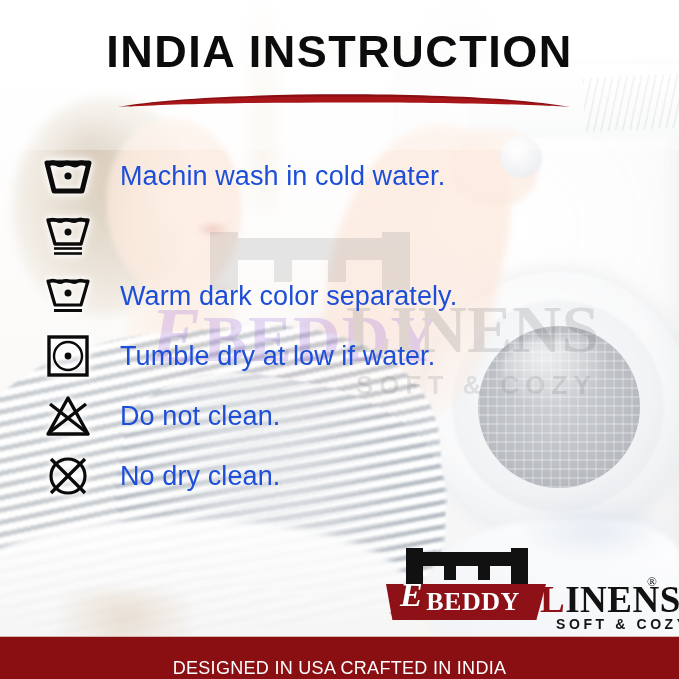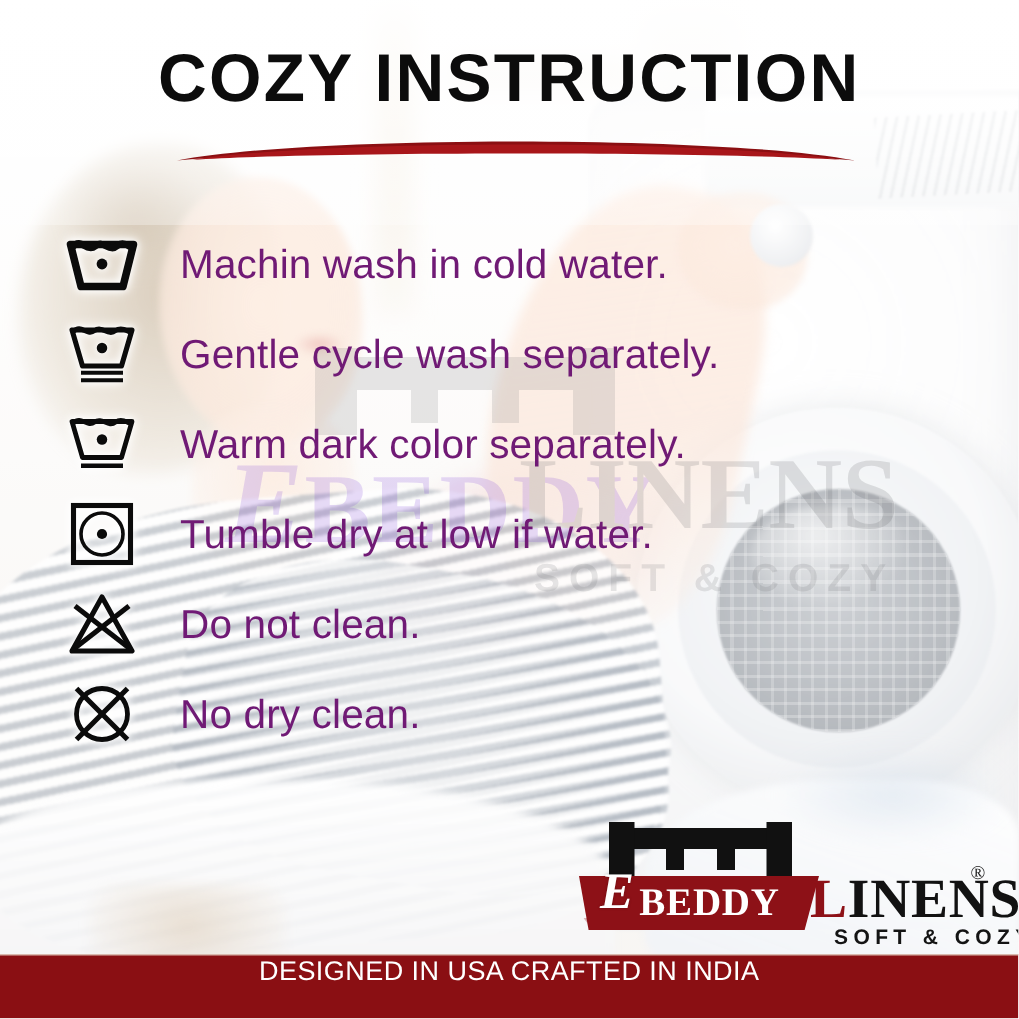--- a/index.html
+++ b/index.html
@@ -280,21 +280,21 @@
   .row .icon {
     width: 64px;
     flex: 0 0 64px;
     display: flex;
     align-items: center;
     justify-content: center;
     filter: drop-shadow(0 0 2.2px #ffffff) drop-shadow(0 0 4px rgba(255,255,255,.95));
   }
   .row .label {
     font-size: 27px;
-    color: #701a75;
+    color: #1d4ed8;
     font-family: "Liberation Sans", sans-serif;
     padding-left: 20px;
     white-space: nowrap;
     letter-spacing: .1px;
   }
 
   
   .logo {
     position: absolute;
     left: 398px; top: 548px;
@@ -351,21 +351,21 @@
     color: #141414; white-space: nowrap;
   }
 
   
   .bottom-bar {
     position: absolute;
     left: 0; right: 0; bottom: 0;
     height: 42px;
     background: #8a0f13;
     display: flex;
-    align-items: flex-start;
+    align-items: flex-end;
     justify-content: center;
     border-top: 1px solid #d9b9ae;
   }
   .bottom-bar .bb-text {
     color: #ffffff;
     font-size: 18px;
     letter-spacing: .3px;
     font-family: "Liberation Sans", sans-serif;
   }
 </style>
@@ -412,21 +412,21 @@
       <div class="wm-bed-l"></div>
       <div class="wm-bed-r"></div>
       <div class="wm-bed-leg1"></div>
       <div class="wm-bed-leg2"></div>
     </div>
     <div class="wm-beddy"><span class="wm-e">E</span><span>BEDDY</span></div>
     <div class="wm-linens">LINENS</div>
     <div class="wm-soft">SOFT &amp; COZY</div>
   </div>
 
-  <div class="title">COZY INSTRUCTION</div>
+  <div class="title">INDIA INSTRUCTION</div>
 
   <div class="swoosh">
     <svg width="452" height="22" viewBox="0 0 452 22" aria-hidden="true">
       <path d="M0,19 C90,2 362,2 452,19 C362,11 90,11 0,19 Z" fill="#8b0f12"></path>
       <path d="M10,18.5 C100,5 352,5 442,18.5 C352,13 100,13 10,18.5 Z" fill="#a8161a"></path>
     </svg>
   </div>
 
   <div class="rows">
 
@@ -444,21 +444,20 @@
     <div class="row">
       <div class="icon">
         <svg width="50" height="48" viewBox="0 0 50 48" aria-hidden="true">
           <path d="M5,8 L45,8 L38,32 L12,32 Z" fill="none" stroke="#0b0b0b" stroke-width="3.4" stroke-linejoin="round"></path>
           <path d="M6,9 C11,3.5 15,12.5 20,8.5 C25,4.5 29,12.5 34,8.5 C39,4.5 43,10.5 44,9" fill="none" stroke="#0b0b0b" stroke-width="3.2" stroke-linecap="round"></path>
           <circle cx="25" cy="20" r="3.5" fill="#0b0b0b"></circle>
           <line x1="11" y1="36.5" x2="39" y2="36.5" stroke="#0b0b0b" stroke-width="2.6"></line>
           <line x1="11" y1="41.5" x2="39" y2="41.5" stroke="#0b0b0b" stroke-width="2.6"></line>
         </svg>
       </div>
-      <div class="label">Gentle cycle wash separately.</div>
     </div>
 
     <div class="row">
       <div class="icon">
         <svg width="50" height="46" viewBox="0 0 50 46" aria-hidden="true">
           <path d="M5,8 L45,8 L38,32 L12,32 Z" fill="none" stroke="#0b0b0b" stroke-width="3.2" stroke-linejoin="round"></path>
           <path d="M6,9 C11,3.5 15,12.5 20,8.5 C25,4.5 29,12.5 34,8.5 C39,4.5 43,10.5 44,9" fill="none" stroke="#0b0b0b" stroke-width="3" stroke-linecap="round"></path>
           <circle cx="25" cy="20" r="3.5" fill="#0b0b0b"></circle>
           <line x1="11" y1="37.5" x2="39" y2="37.5" stroke="#0b0b0b" stroke-width="3"></line>
         </svg>

